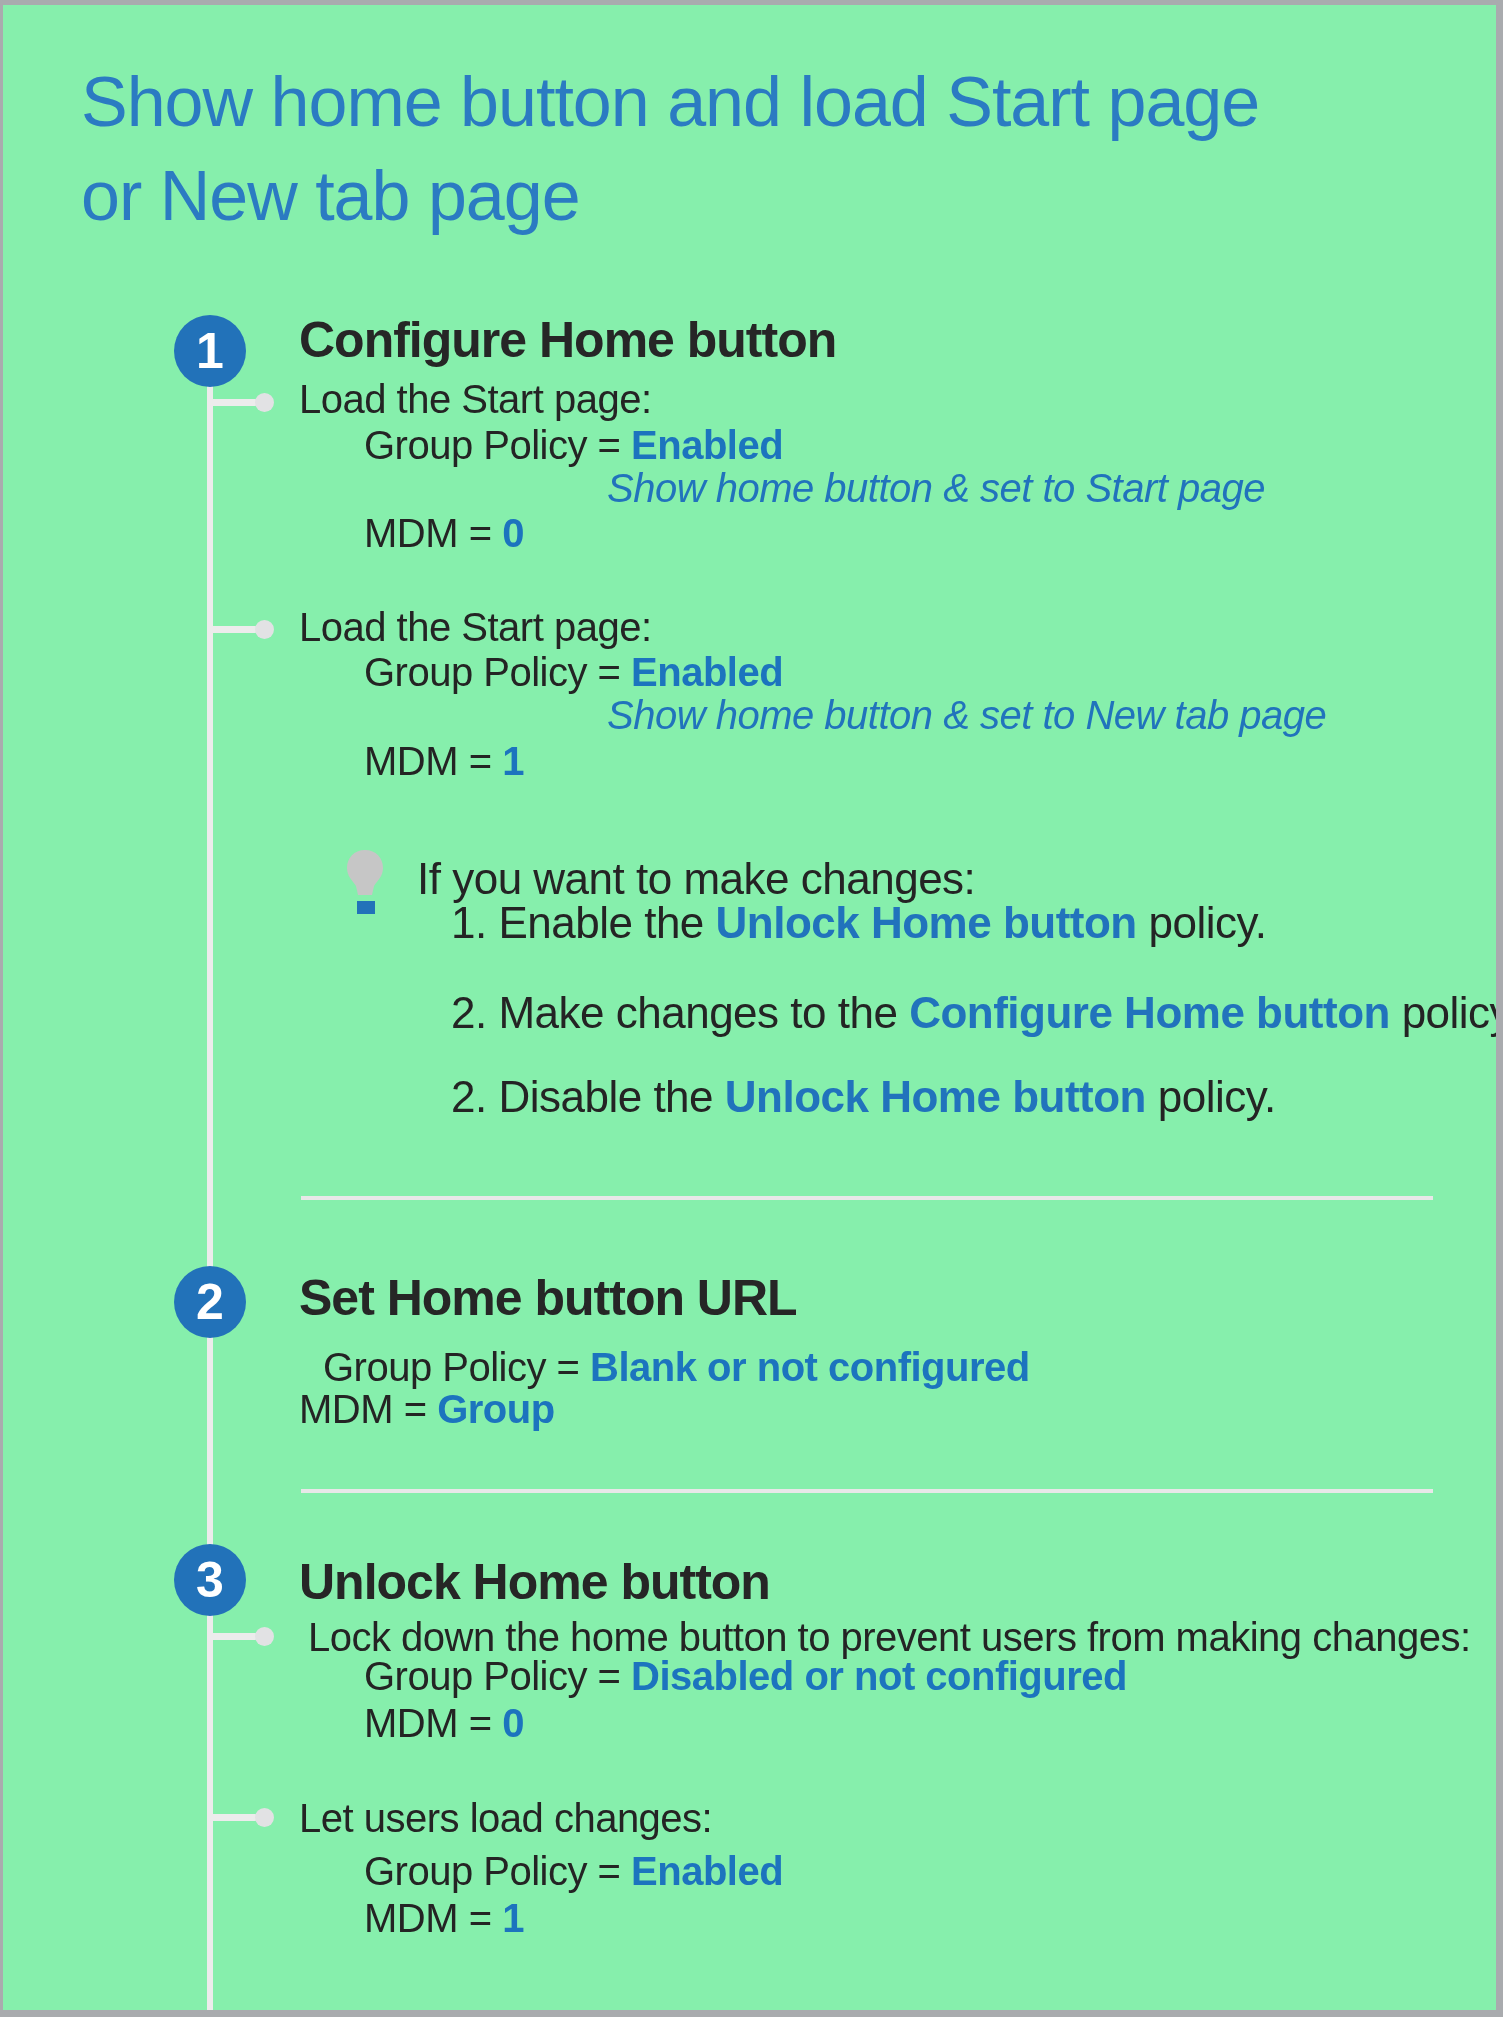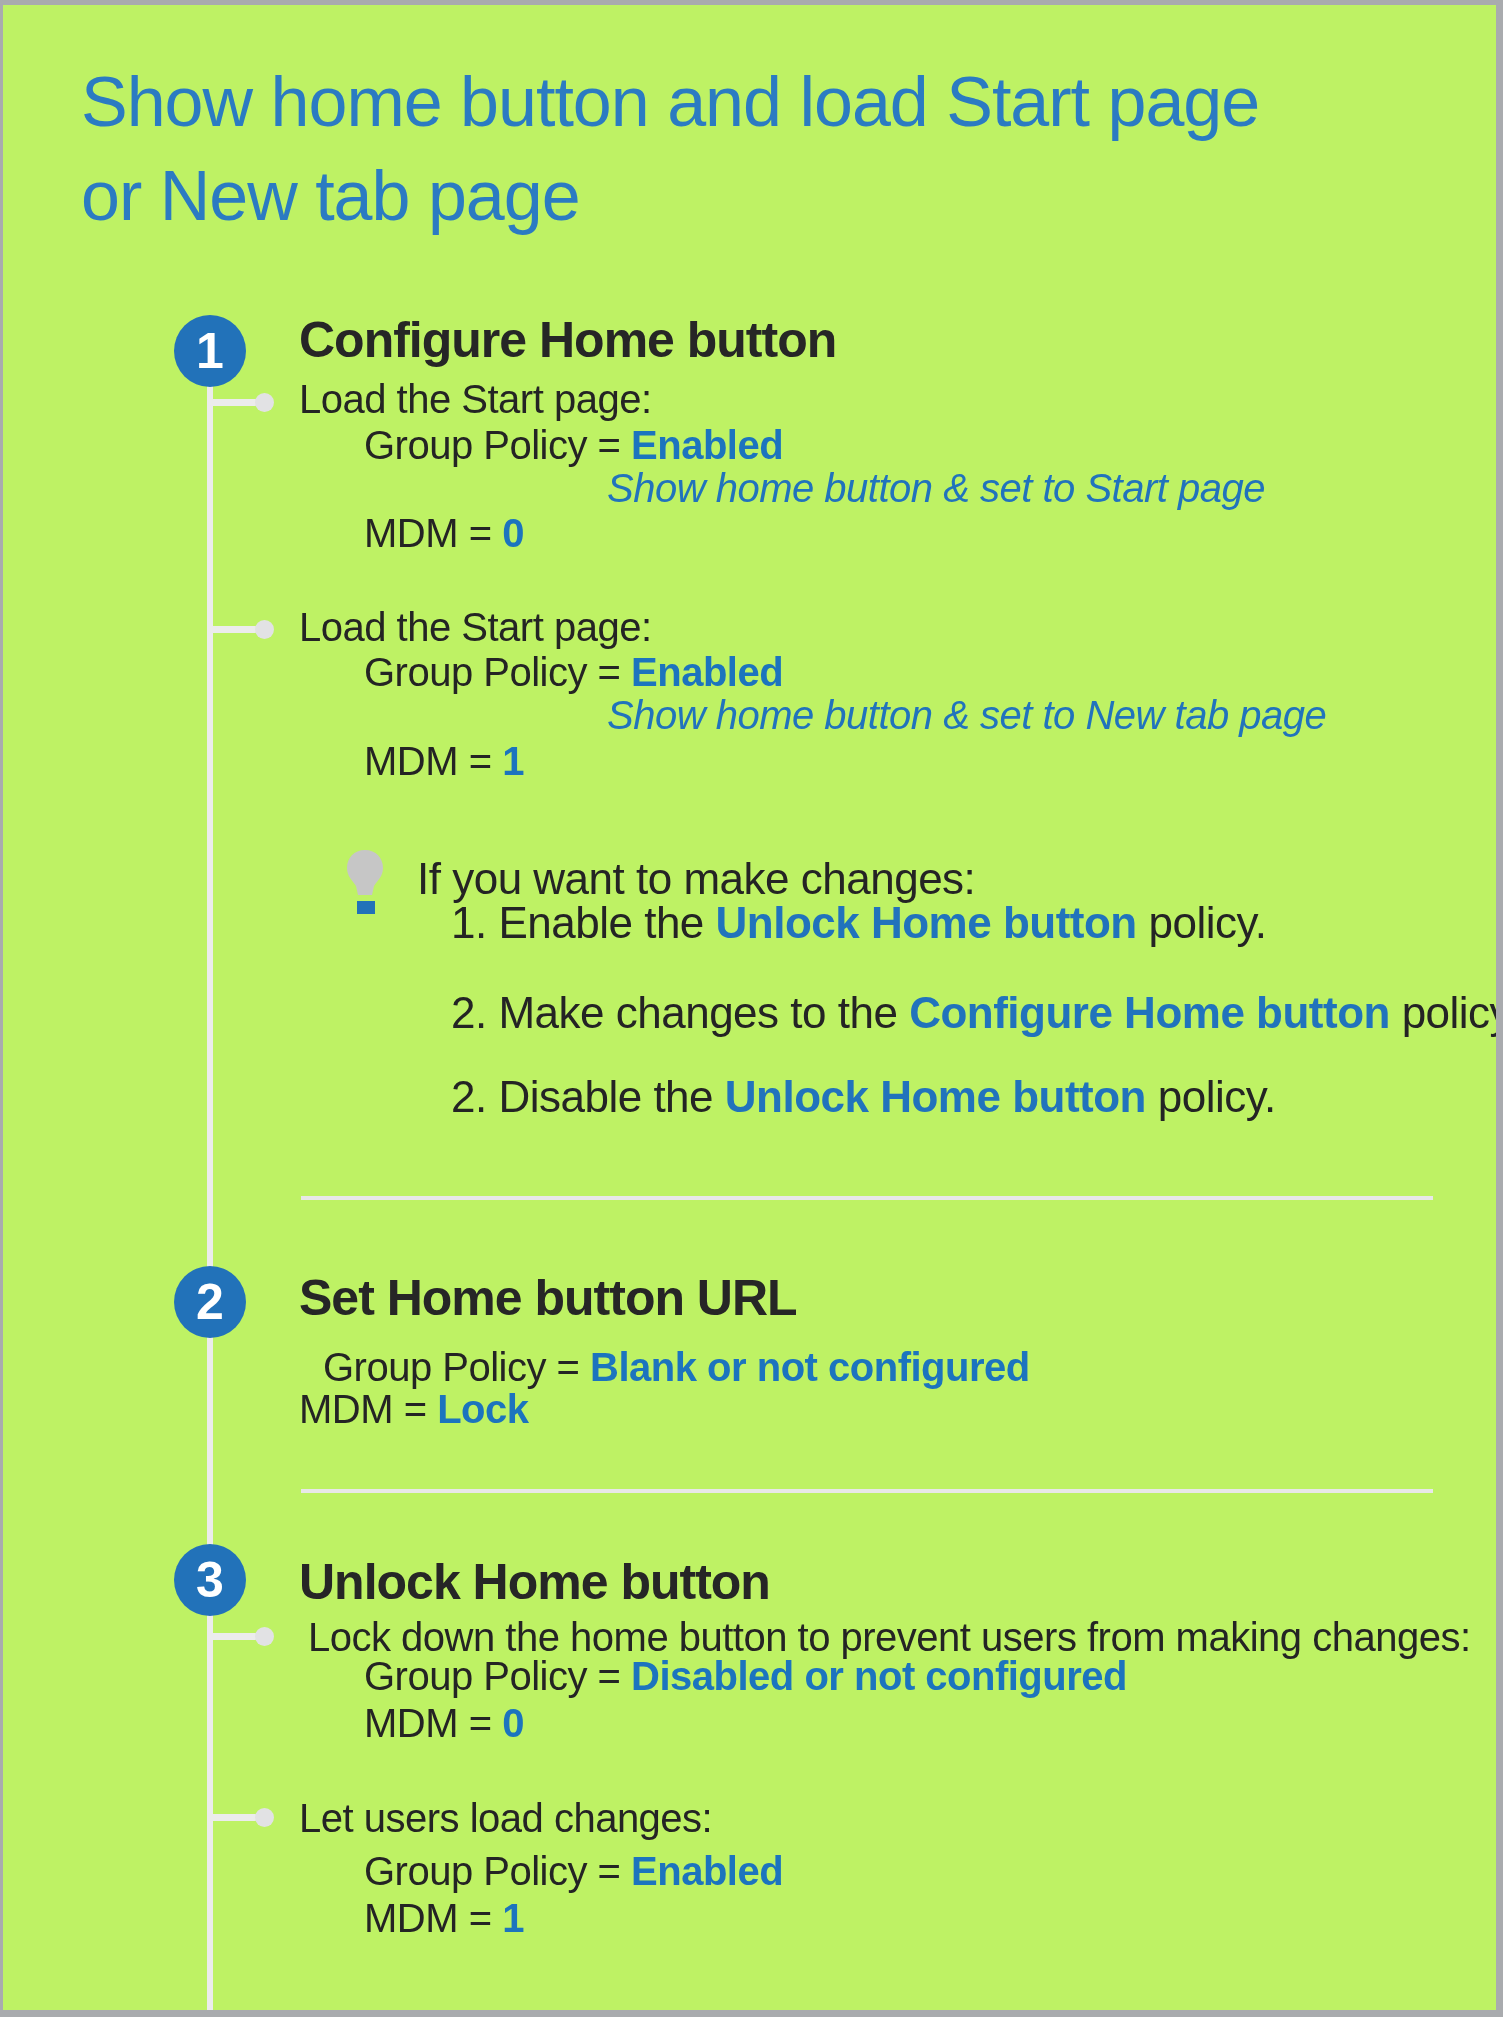--- a/index.html
+++ b/index.html
@@ -1,17 +1,17 @@
 <!DOCTYPE html>
 <html><head>
 <meta charset="utf-8">
 <style>
   html,body{margin:0;padding:0;background:#fff;}
   .canvas{
-    position:relative;width:1503px;height:2017px;background:#bef264;
+    position:relative;width:1503px;height:2017px;background:#86efac;
     box-sizing:border-box;overflow:hidden;
     border-top:5px solid #A9ABAE;border-left:3px solid #A9ABAE;
     border-right:7px solid #A9ABAE;border-bottom:7px solid #A9ABAE;
     font-family:"Liberation Sans", sans-serif;color:#242424;
   }
   .abs{position:absolute;}
   .title{
     left:78px;top:50px;font-size:70px;line-height:94px;font-weight:300;
     color:#2B7BC2;letter-spacing:-1px;white-space:nowrap;
   }
@@ -81,21 +81,21 @@
   <div class="abs tiptext" style="left:448px;top:983px;"><span>2. Make changes to the </span><span class="policy-name">Configure Home button</span><span> policy.</span></div>
   <div class="abs tiptext" style="left:448px;top:1067px;"><span>2. Disable the </span><span class="policy-name">Unlock Home button</span><span> policy.</span></div>
 
   <div class="abs divider" style="left:298px;top:1191px;"></div>
 
   <div class="abs circle" style="left:171px;top:1261px;">
     <span>2</span>
   </div>
   <div class="abs heading" style="left:296px;top:1264px;">Set Home button URL</div>
   <div class="abs line" style="left:296px;top:1340px;margin-left:24px;"><span>Group Policy = </span><span class="bval">Blank or not configured</span></div>
-  <div class="abs line" style="left:296px;top:1382px;"><span>MDM = </span><span class="bval">Lock</span></div>
+  <div class="abs line" style="left:296px;top:1382px;"><span>MDM = </span><span class="bval">Group</span></div>
 
   <div class="abs divider" style="left:298px;top:1484px;"></div>
 
   <div class="abs circle" style="left:171px;top:1539px;">
     <span>3</span>
   </div>
   <div class="abs heading" style="left:296px;top:1548px;">Unlock Home button</div>
 
   <div class="abs line" style="left:305px;top:1610px;">Lock down the home button to prevent users from making changes:</div>
   <div class="abs line" style="left:361px;top:1649px;"><span>Group Policy = </span><span class="bval">Disabled or not configured</span></div>

